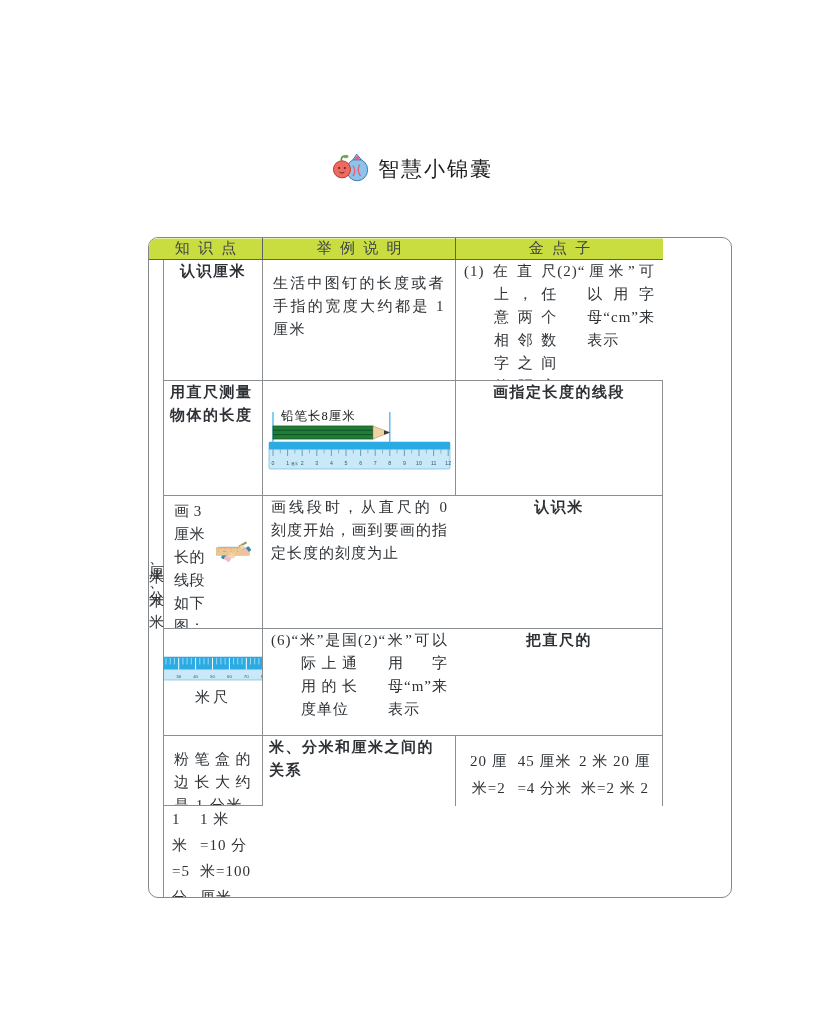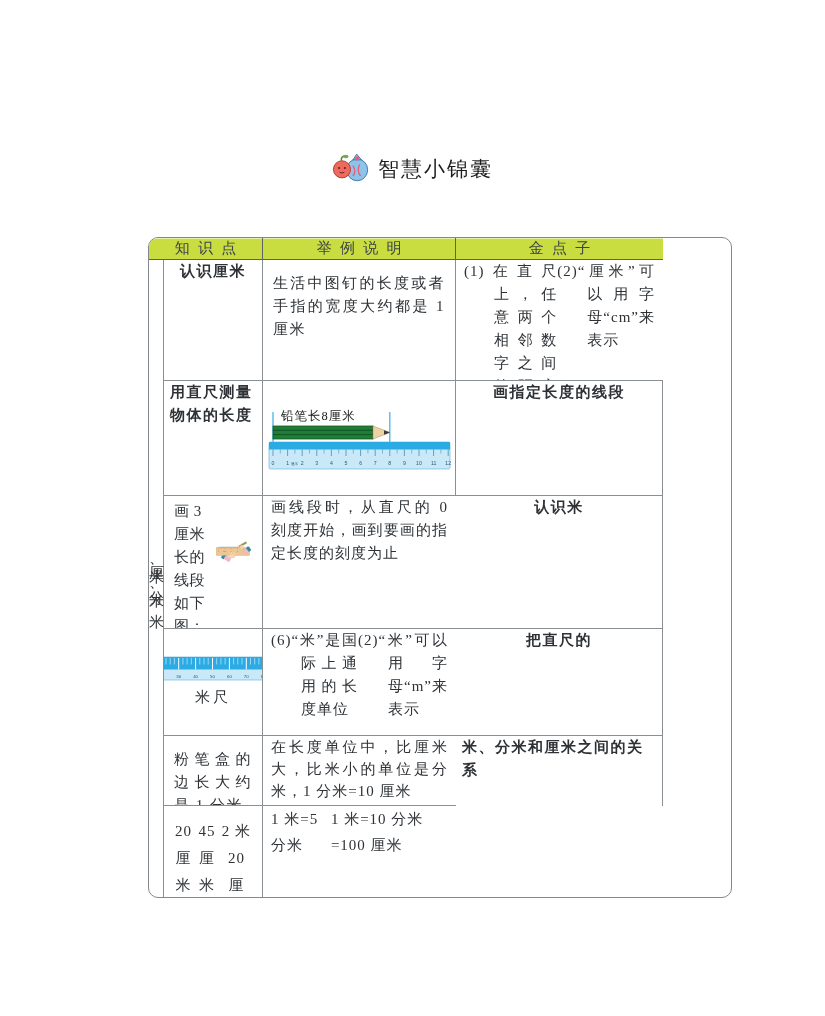--- a/index.html
+++ b/index.html
@@ -262,23 +262,20 @@
       </svg>
       <div class="figcap" style="margin-top:4px;letter-spacing:3px;">米尺</div>
     </div>
     <div class="cell tcell lastcol">
       <div class="tip">(6)“米”是国际上通用的长度单位</div>
       <div class="tip">(2)“米”可以用字母“m”来表示</div>
     </div>
 
     <div class="cell kcell">把直尺的</div>
     <div class="cell ecell">粉笔盒的边长大约是 1 分米</div>
-    <div class="cell tcell lastcol" style="line-height:22px;">
-      <div>在长度单位中，比厘米大，比米小的单位是分米，1 分米=10 厘米</div>
-    </div>
 
     <div class="cell kcell lastrow">米、分米和厘米之间的关系</div>
     <div class="cell ecell lastrow mono-lines" style="text-align:center;line-height:27px;">
       <div>20 厘米=2 分米</div>
       <div>45 厘米=4 分米 5 厘米</div>
       <div>2 米 20 厘米=2 米 2 分米</div>
     </div>
     <div class="cell tcell lastcol lastrow" style="line-height:26px;text-align:left;">
       <div>1 米=5 分米</div>
       <div>1 米=10 分米=100 厘米</div>

